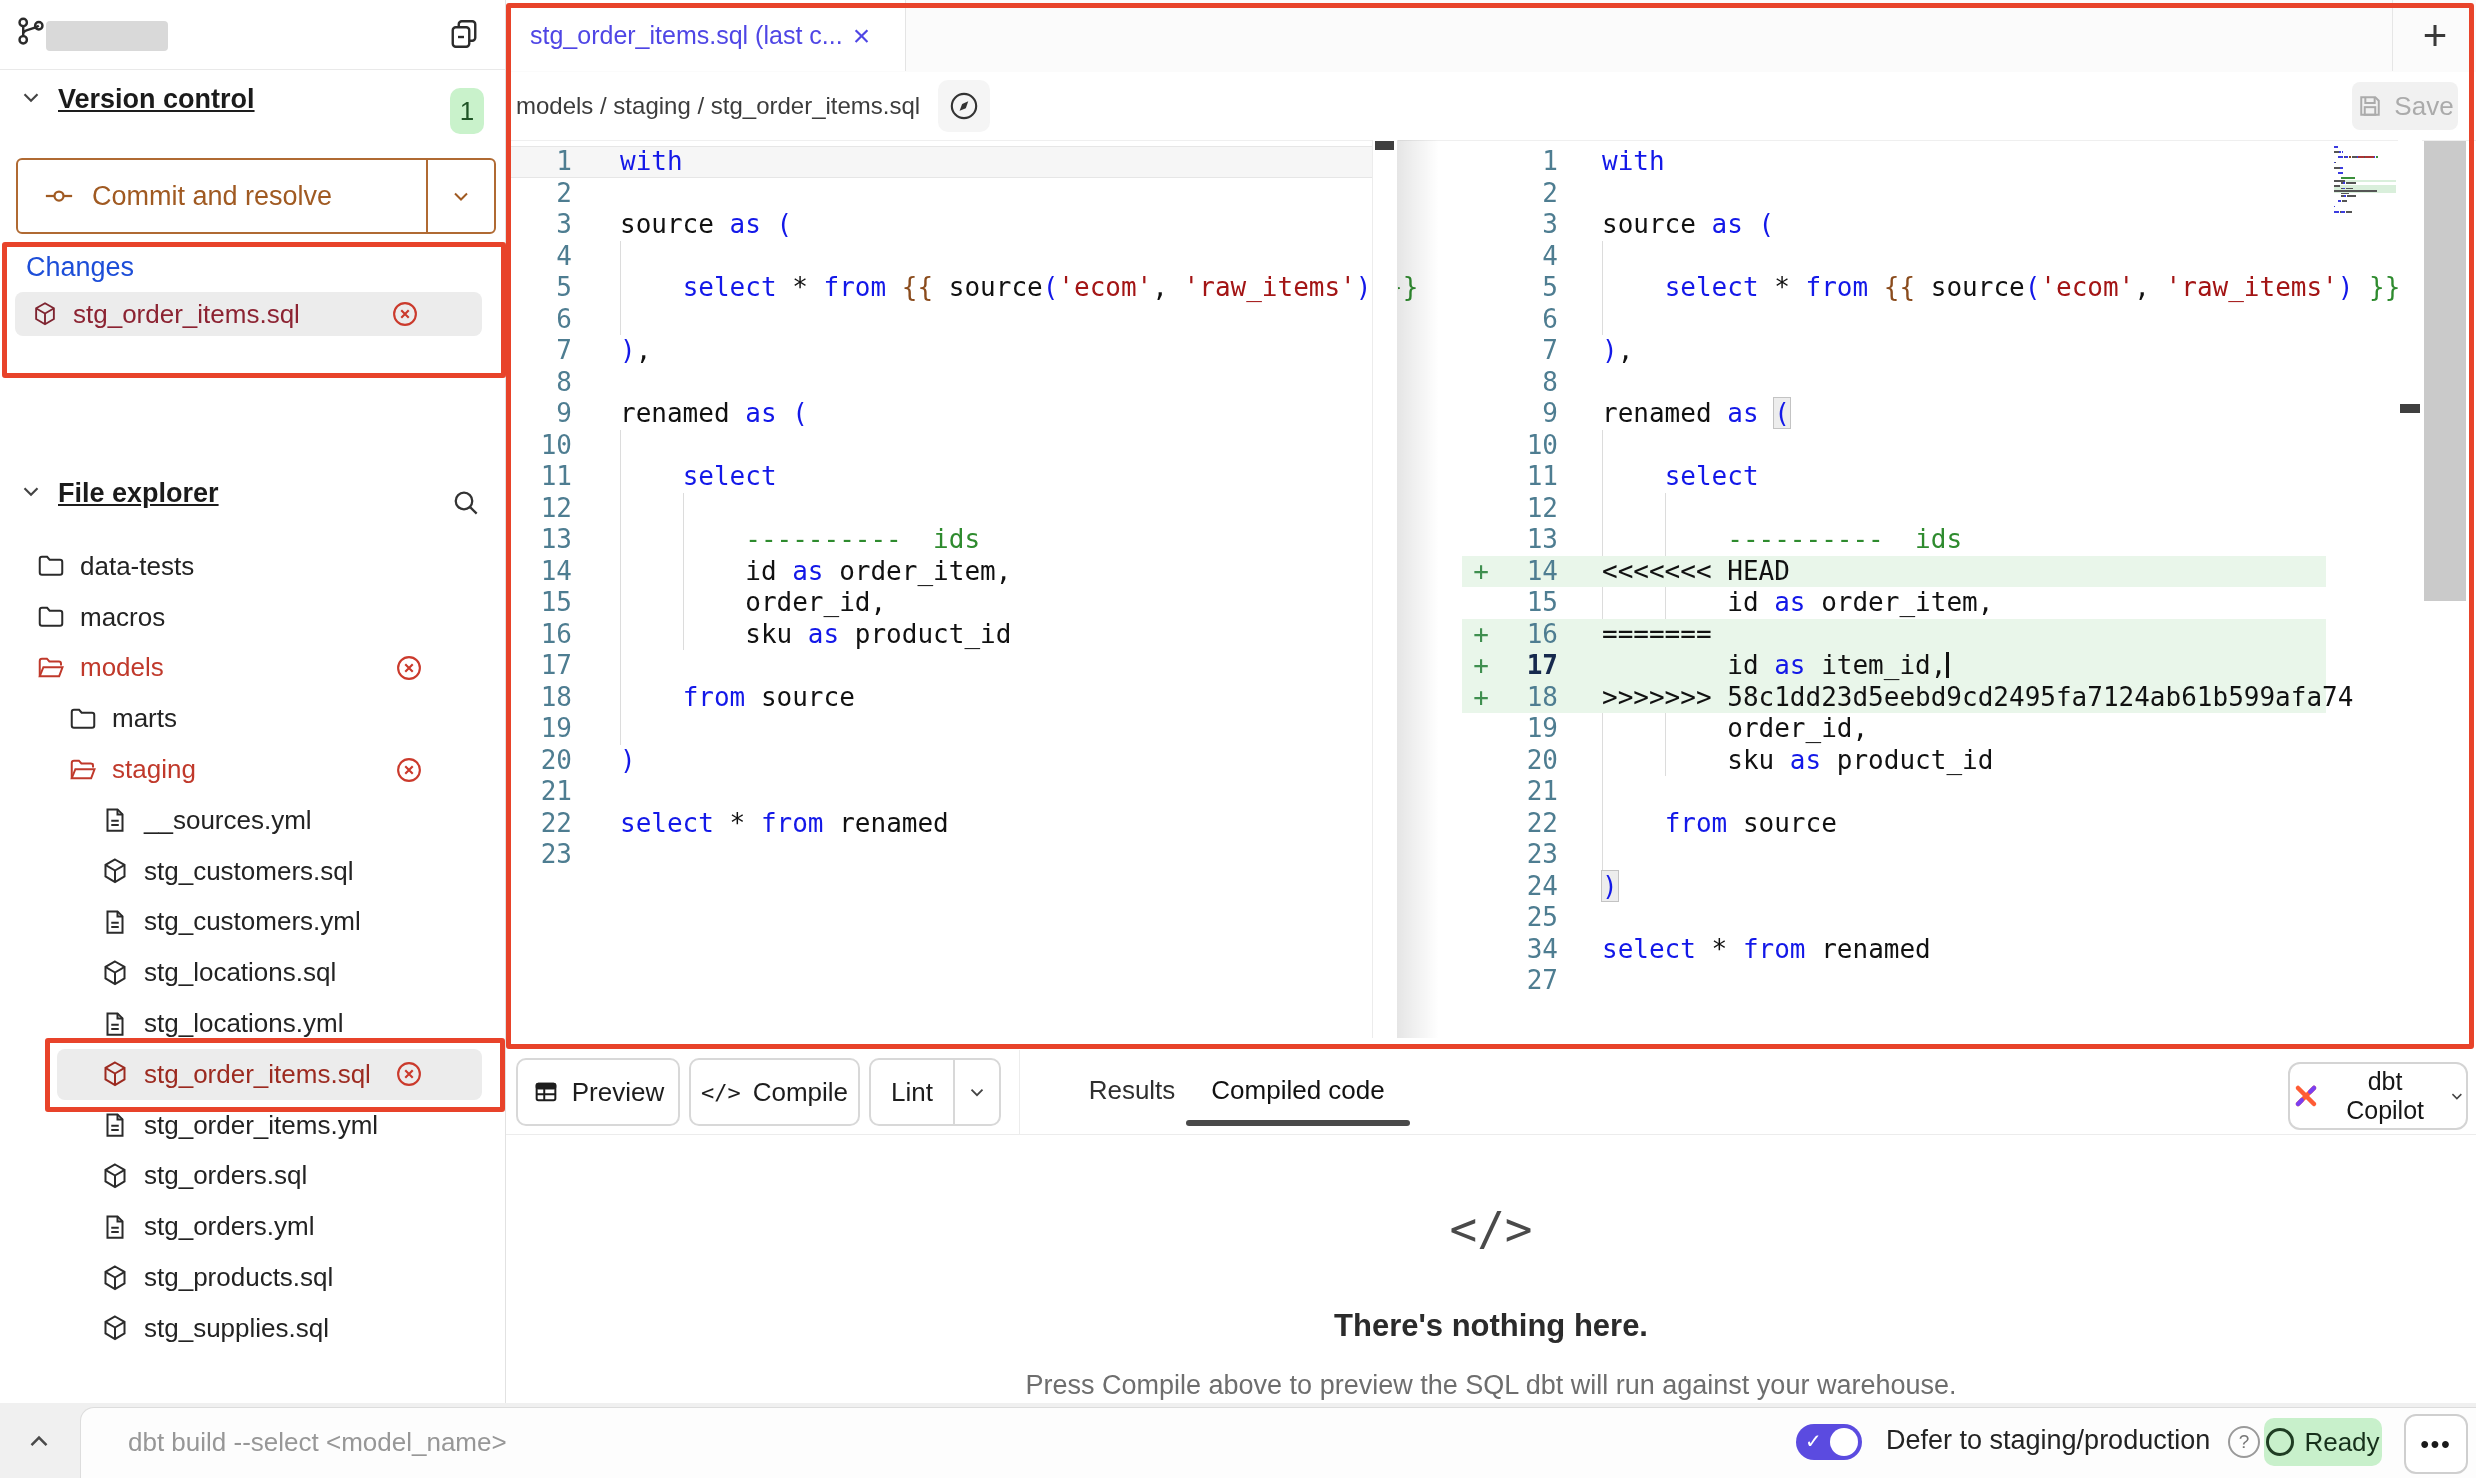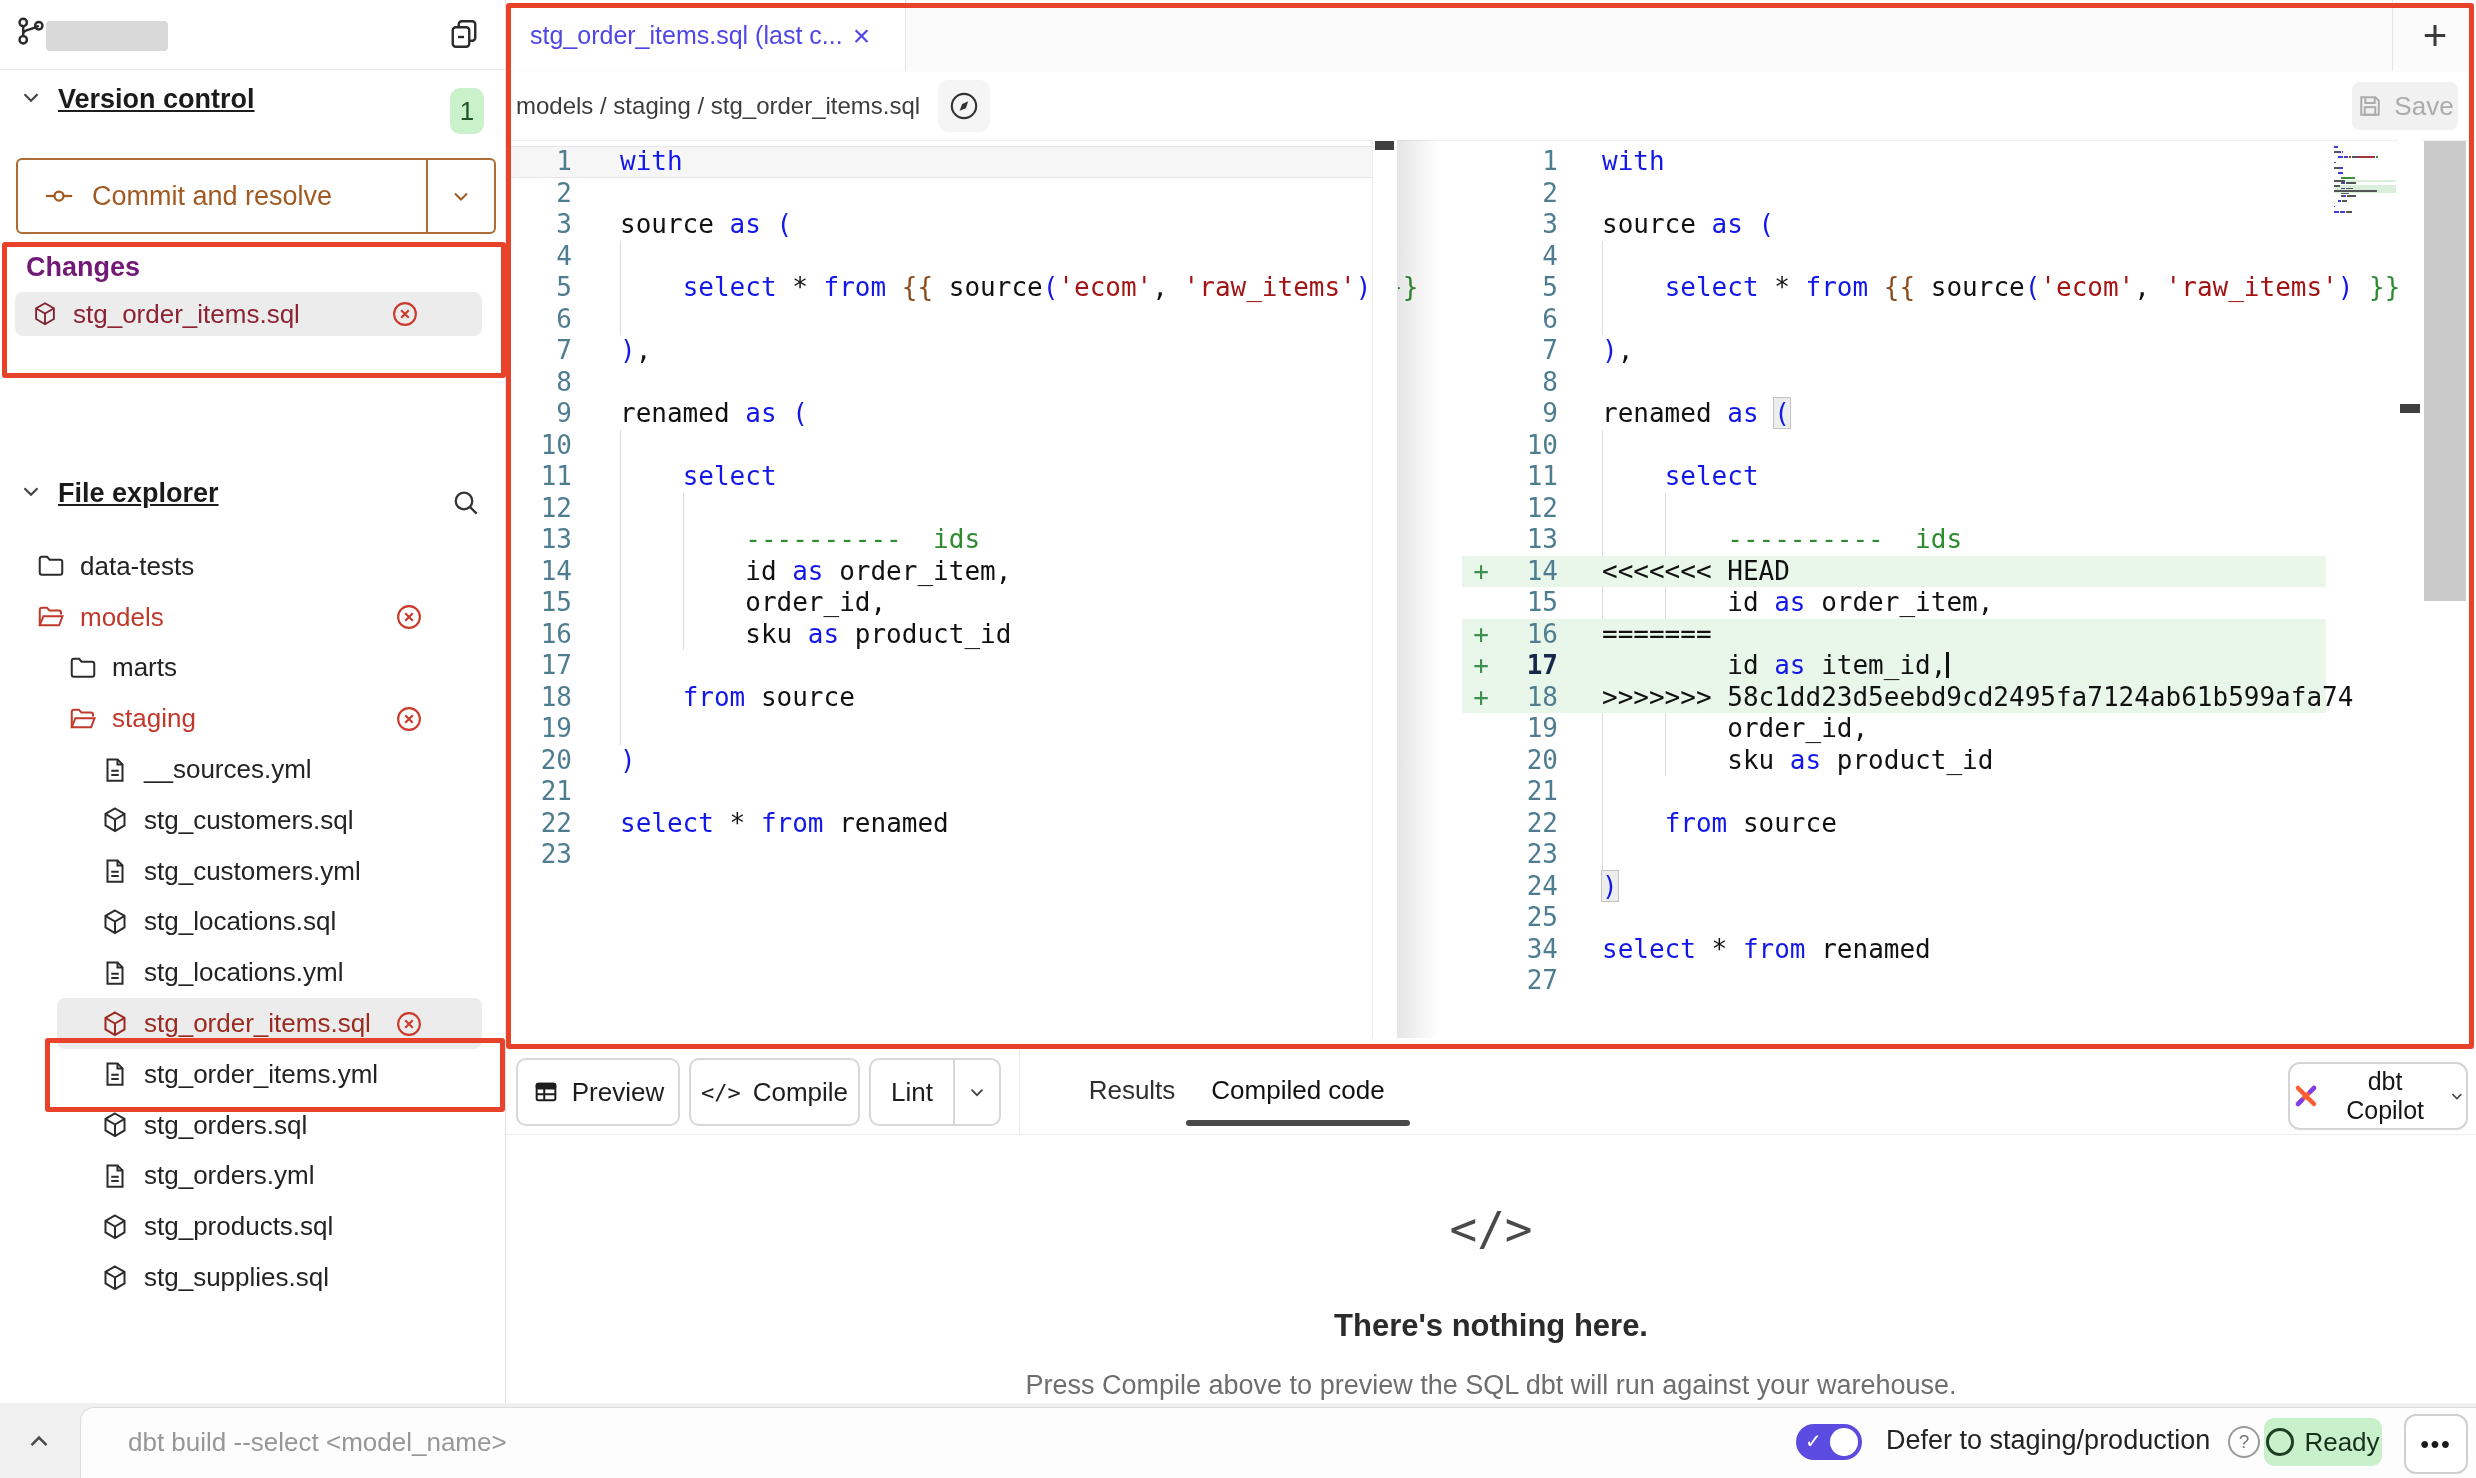--- a/index.html
+++ b/index.html
@@ -20,21 +20,21 @@
   .section-head .st{margin-left:14px;font-size:27px;font-weight:700;color:#1b1b1b;}
   #vc-badge{left:450px;top:88px;width:34px;height:46px;background:#c9f2cb;border-radius:10px;
             display:flex;align-items:center;justify-content:center;font-size:26px;color:#1f5426;}
 
   #commit-btn{left:16px;top:158px;width:476px;height:72px;border:2px solid #b06a33;border-radius:6px;
               background:#fff;display:flex;align-items:center;cursor:pointer;}
   #commit-btn .ci{margin-left:26px;color:#a05a22;}
   #commit-btn .cl2{margin-left:18px;font-size:27px;color:#a05a22;font-weight:500;flex:1;}
   #commit-split{width:66px;height:100%;border-left:2px solid #b06a33;display:flex;align-items:center;justify-content:center;color:#a05a22;}
 
-  #changes-title{left:26px;top:252px;font-size:27px;font-weight:700;color:#701a75;}
+  #changes-title{left:26px;top:252px;font-size:27px;font-weight:400;color:#1d4ed8;}
   #change-row{left:15px;top:292px;width:467px;height:44px;background:#ececec;border-radius:8px;
               display:flex;align-items:center;cursor:pointer;}
   #change-row .mi{margin-left:16px;color:#7e2430;}
   #change-row .fn{margin-left:14px;font-size:26px;color:#8c2332;font-weight:500;}
   #change-row .cancel{position:absolute;left:375px;color:#cb3a2c;cursor:pointer;}
 
   #fe-search{left:450px;top:487px;color:#333;cursor:pointer;}
   #file-tree{left:0;top:541px;width:505px;}
   .tree-row{position:relative;height:50.8px;display:flex;align-items:center;margin:0 23px 0 14px;cursor:pointer;font-size:26px;color:#232323;}
   .tree-row .ti{color:#2b2b2b;flex:none;}
@@ -231,20 +231,28 @@
     </svg>
   </span>
   <div id="file-tree" class="abs">
       <div class="tree-row">
         <span class="ti lvl1">
           <svg width="30" height="30" viewBox="0 0 24 24" fill="none" stroke="currentColor" stroke-width="1.6">
             <path d="M3 6.4c0-1 .8-1.8 1.8-1.8h4.1l2 2.3h8.3c1 0 1.8.8 1.8 1.8v8.5c0 1-.8 1.8-1.8 1.8H4.8c-1 0-1.8-.8-1.8-1.8z"></path>
           </svg>
         </span>
         <span class="tl">data-tests</span>
+      </div>
+      <div class="tree-row">
+        <span class="ti lvl1">
+          <svg width="30" height="30" viewBox="0 0 24 24" fill="none" stroke="currentColor" stroke-width="1.6">
+            <path d="M3 6.4c0-1 .8-1.8 1.8-1.8h4.1l2 2.3h8.3c1 0 1.8.8 1.8 1.8v8.5c0 1-.8 1.8-1.8 1.8H4.8c-1 0-1.8-.8-1.8-1.8z"></path>
+          </svg>
+        </span>
+        <span class="tl">macros</span>
       </div>
       <div class="tree-row red">
         <span class="ti lvl1">
           <svg width="30" height="30" viewBox="0 0 24 24" fill="none" stroke="currentColor" stroke-width="1.6">
             <path d="M3 18.6V6.3c0-1 .8-1.8 1.8-1.8h3.9l2 2.2h7.6c1 0 1.7.8 1.7 1.8v1.4"></path>
             <path d="M3 18.6l2.9-7.2h15.3l-2.7 7.2z"></path>
           </svg>
         </span>
         <span class="tl">models</span>
         <span class="cancel">

